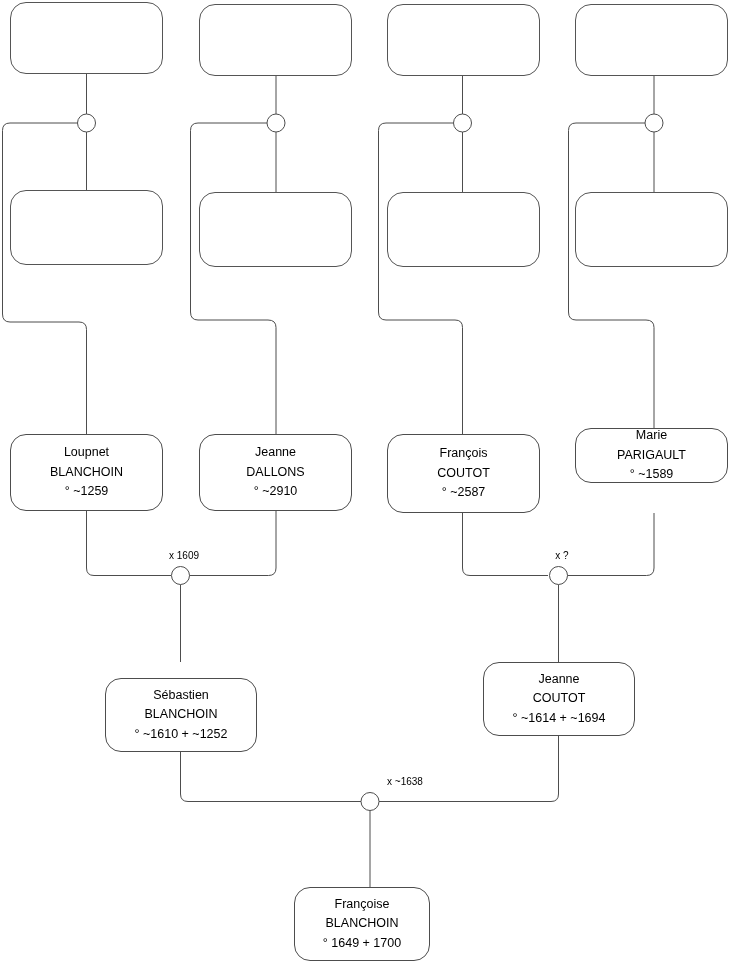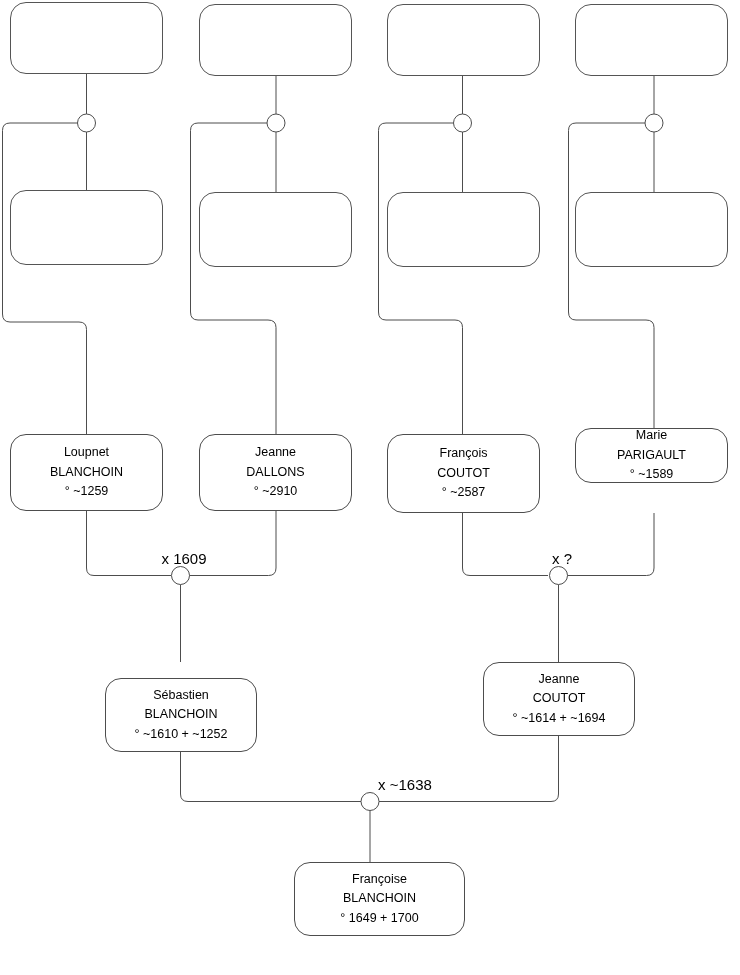--- a/index.html
+++ b/index.html
@@ -45,21 +45,21 @@
   .person-box .surname,
   .person-box .dates {
     display: block;
     white-space: nowrap;
   }
   .person-box.empty {
     border-color: #555555;
   }
   .union-label {
     position: absolute;
-    font-size: 15px;
+    font-size: 10px;
     color: #000000;
     white-space: nowrap;
     text-align: center;
     transform: translateX(-50%);
   }
 </style>
 </head>
 <body>
 
 <div id="chart-root">
@@ -183,21 +183,21 @@
     <span class="surname">BLANCHOIN</span>
     <span class="dates">° ~1610 + ~1252</span>
   </div>
 
   <div class="person-box" style="left:483px; top:662px; width:152px; height:74px;">
     <span class="given">Jeanne</span>
     <span class="surname">COUTOT</span>
     <span class="dates">° ~1614 + ~1694</span>
   </div>
 
-  <div class="person-box" style="left:294px; top:862px; width:171px; height:74px;">
+  <div class="person-box" style="left:294px; top:887px; width:136px; height:74px;">
     <span class="given">Françoise</span>
     <span class="surname">BLANCHOIN</span>
     <span class="dates">° 1649 + 1700</span>
   </div>
 
   <div class="union-label" style="left:86px; top:104px;"></div>
   <div class="union-label" style="left:276px; top:104px;"></div>
   <div class="union-label" style="left:462px; top:104px;"></div>
   <div class="union-label" style="left:654px; top:104px;"></div>
 

